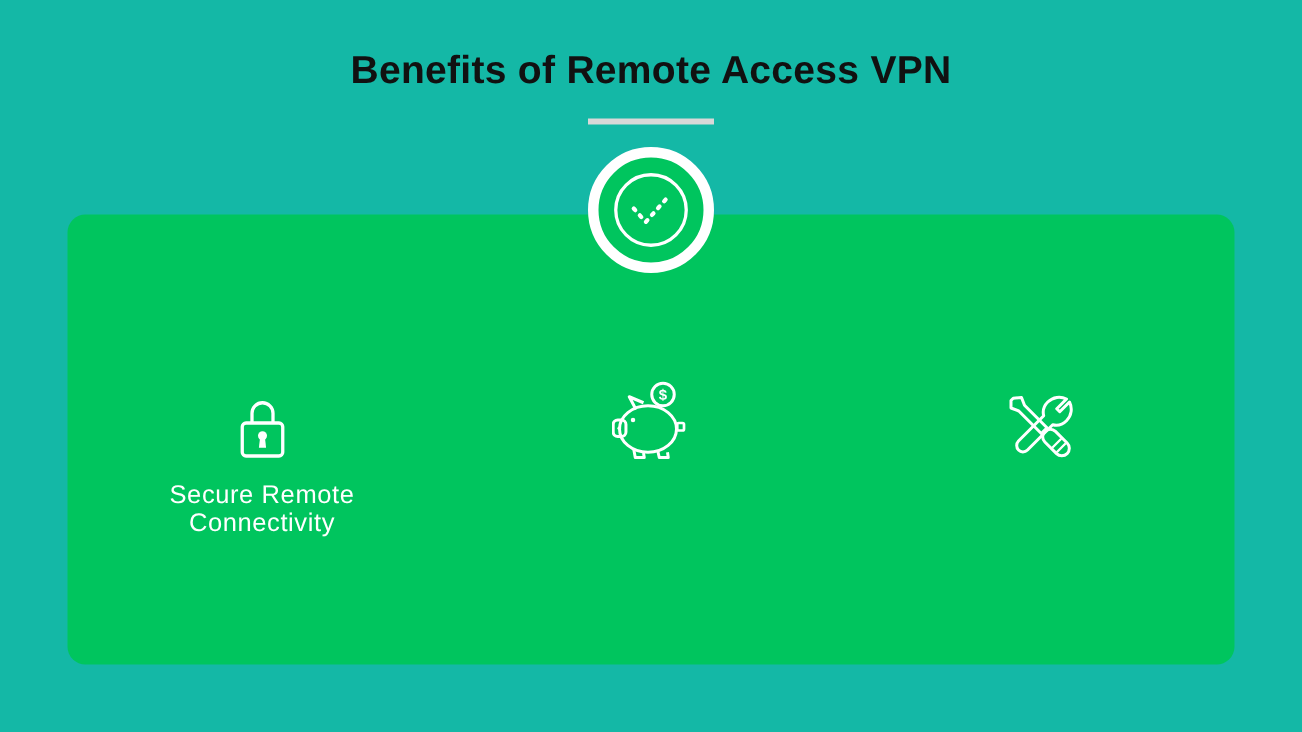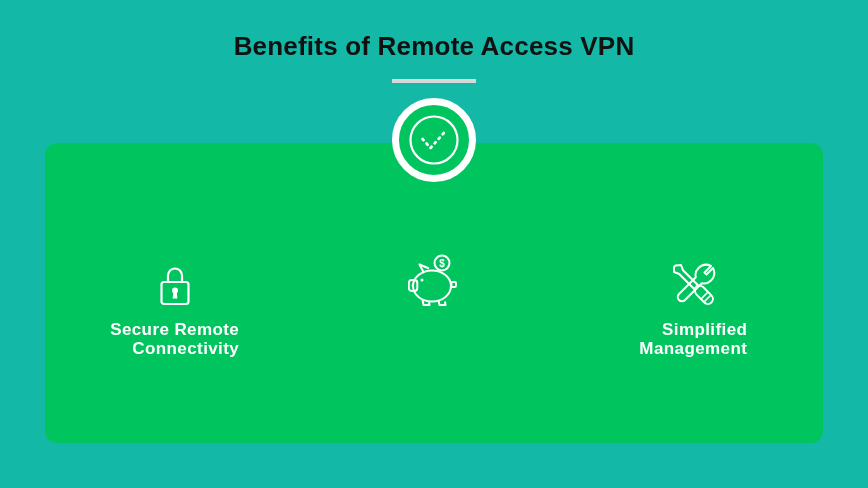--- a/index.html
+++ b/index.html
@@ -70,23 +70,23 @@
     height: 54px;
     display: flex;
     align-items: flex-end;
     justify-content: center;
     margin-bottom: 13px;
   }
   .benefit-label {
     color: #ffffff;
     font-size: 17px;
     line-height: 19px;
-    font-weight: 700;
+    font-weight: 400;
     letter-spacing: 0.4px;
-    text-align: right;
+    text-align: center;
     white-space: pre-line;
   }
   svg { display: block; }
   .stroke-icon path, .stroke-icon rect, .stroke-icon circle,
   .stroke-icon ellipse, .stroke-icon polyline, .stroke-icon line {
     vector-effect: non-scaling-stroke;
   }
 </style>
 </head>
 <body>
@@ -137,18 +137,16 @@
 
     <div class="benefit">
       <div class="icon-box">
         <svg class="stroke-icon" width="46" height="46" viewBox="0 0 46 46" fill="none">
           <path d="M5.5 4.5 L11 4 L13 9.2 L28 24.2 L24.2 28 L9.2 13 L4 11 L4 6 Z" stroke="#ffffff" stroke-width="2" stroke-linejoin="round"></path>
           <rect x="23.5" y="29" width="21" height="10" rx="5" transform="rotate(45 34 34)" stroke="#ffffff" stroke-width="2"></rect>
           <path d="M31.5 37.5 L37.5 31.5 M34.5 40.5 L40.5 34.5" stroke="#ffffff" stroke-width="1.6"></path>
           <path d="M43 7 C45 11 44.5 16 41 19.5 C38.5 22 35 23 31.8 22.2 L15 39 C13.3 40.7 10.6 40.7 9 39 C7.4 37.4 7.4 34.7 9 33 L25.8 16.2 C25 13 26 9.5 28.5 7 C32 3.5 37 3 41 5 L34.5 11.5 L36.5 13.5 L43 7 Z" stroke="#ffffff" stroke-width="2" stroke-linejoin="round"></path>
         </svg>
       </div>
-      <div class="benefit-label">Simplified
-Management</div>
     </div>
 
   </div>
 </div>
 
 </body></html>

